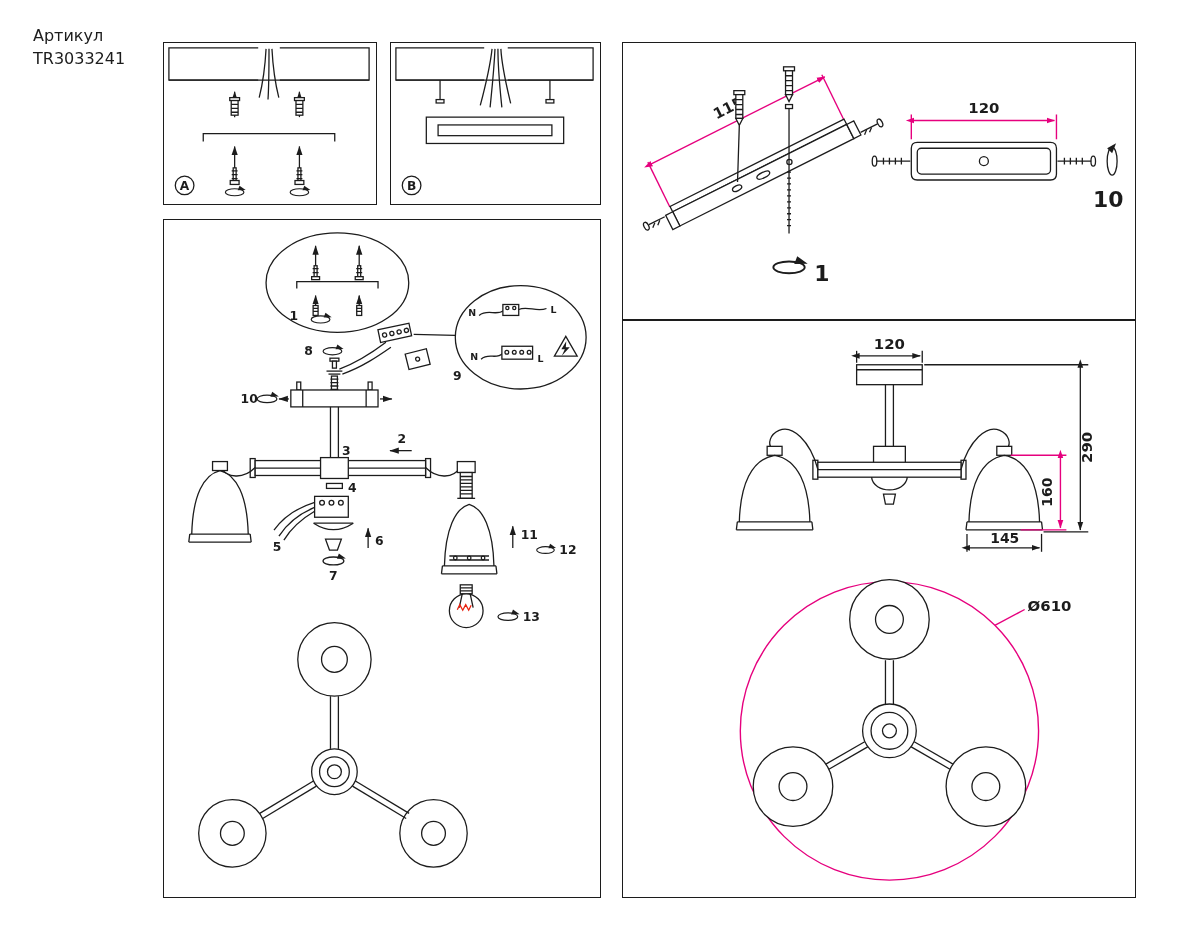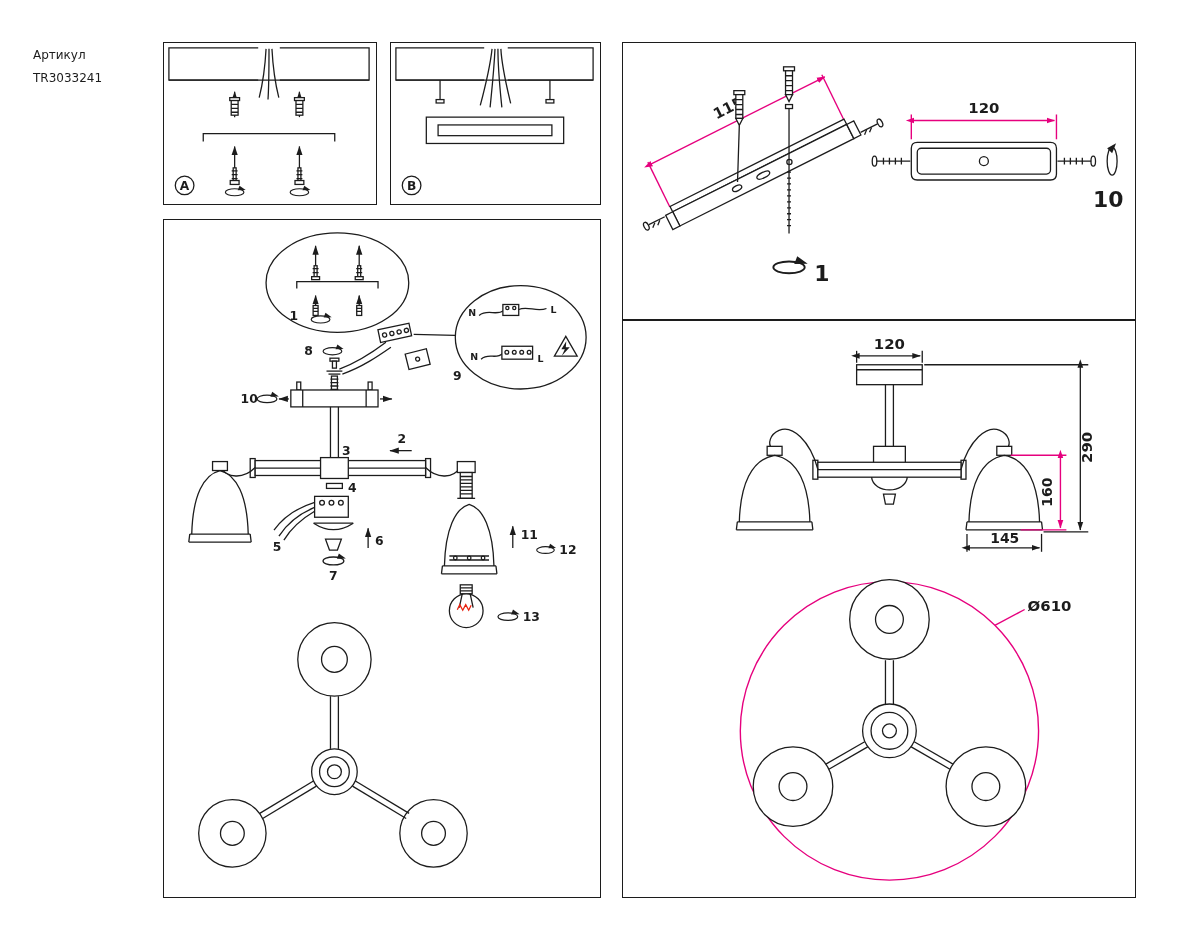--- a/index.html
+++ b/index.html
@@ -1,20 +1,20 @@
 <!DOCTYPE html>
 <html style="--line: #1c1c1c; --accent: #e6007e; --filament: #e8220f; --paper: #ffffff;"><head>
 <meta charset="utf-8">
 <style>
   :root{--line:#1c1c1c;--accent:#e6007e;--filament:#e8220f;--paper:#ffffff;}
   *{margin:0;padding:0;box-sizing:border-box;}
   html,body{background:#fff;}
   body{font-family:"DejaVu Sans",sans-serif;}
   .sheet{position:relative;width:1200px;height:933px;background:var(--paper);overflow:hidden;}
-  .article{position:absolute;left:33px;top:44px;font-size:12px;line-height:23px;color:var(--line);}
+  .article{position:absolute;left:33px;top:24px;font-size:16px;line-height:23px;color:var(--line);}
   .panel{position:absolute;border:1.6px solid var(--line);background:var(--paper);}
   .p-a{left:163px;top:42px;width:214px;height:163px;}
   .p-b{left:390px;top:42px;width:211px;height:163px;}
   .p-main{left:163px;top:219px;width:438px;height:679px;}
   .p-right{left:622px;top:42px;width:514px;height:856px;}
   .panel>svg{position:absolute;left:0;top:0;}
   .divider{position:absolute;left:0;top:276px;width:100%;height:1.6px;background:var(--line);}
   .ln{stroke:var(--line);fill:none;stroke-width:1.3;}
   .lnf{stroke:var(--line);fill:var(--paper);stroke-width:1.3;}
   .fl{fill:var(--line);stroke:none;}

